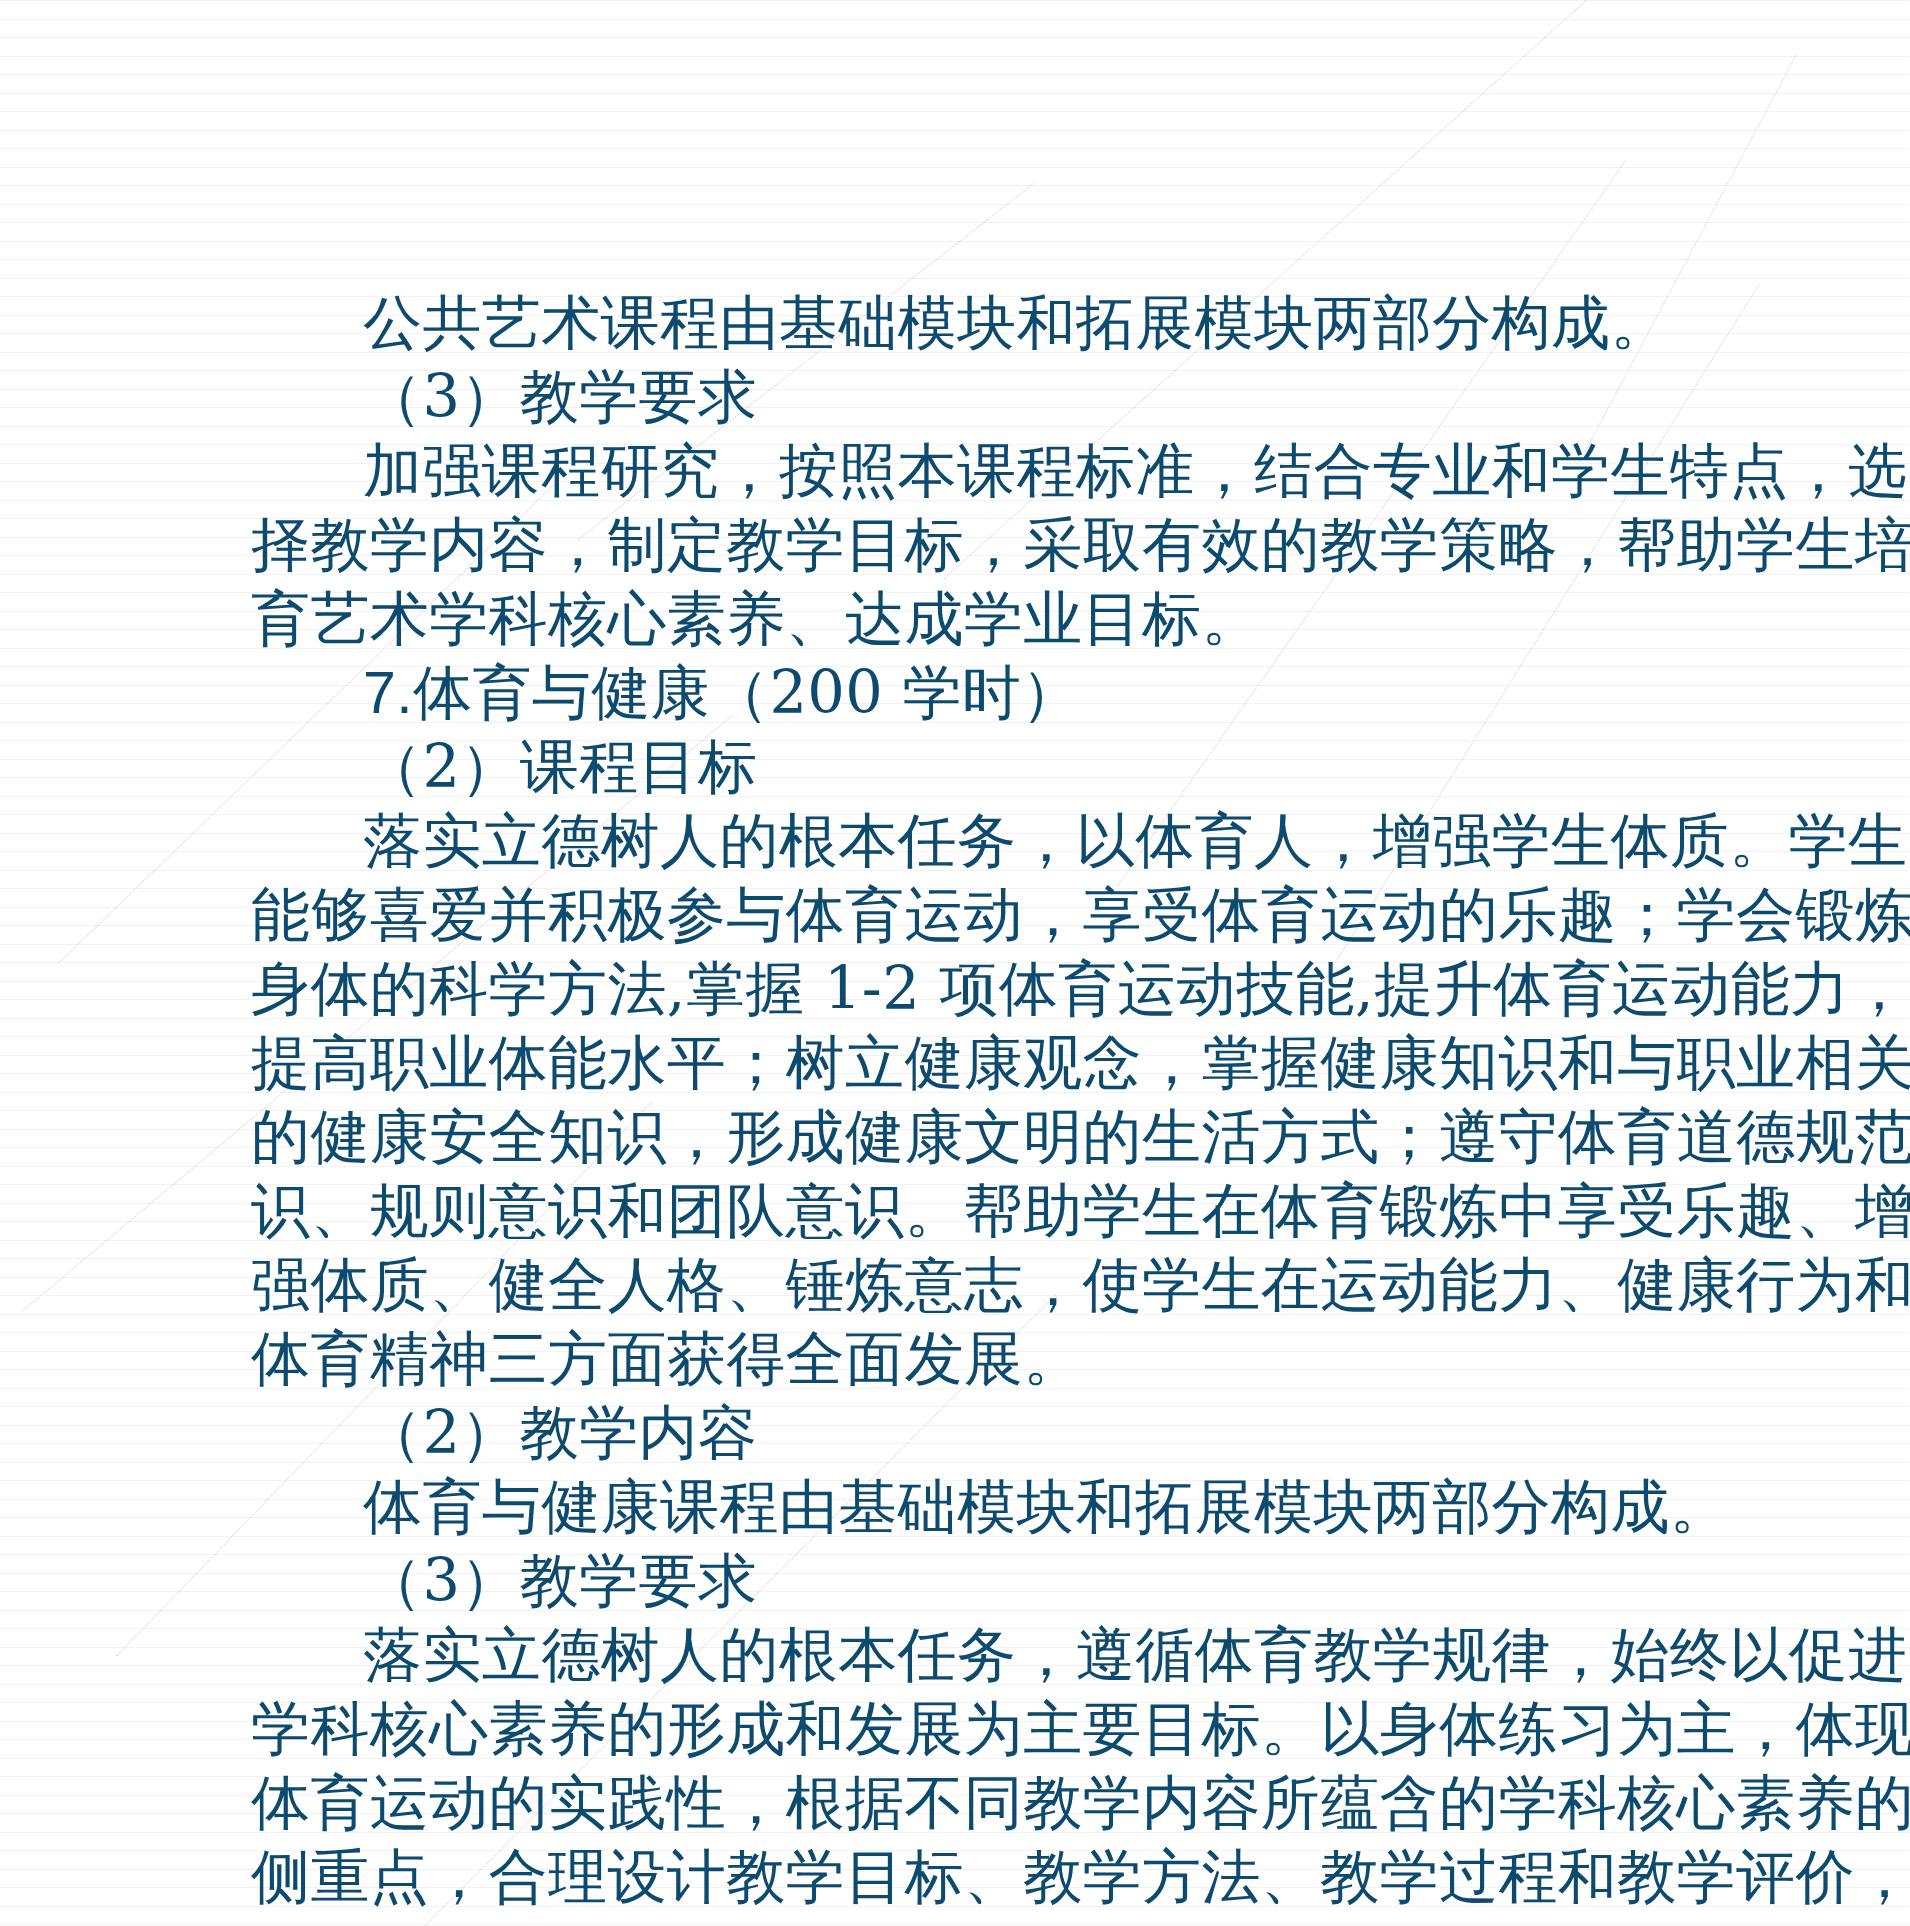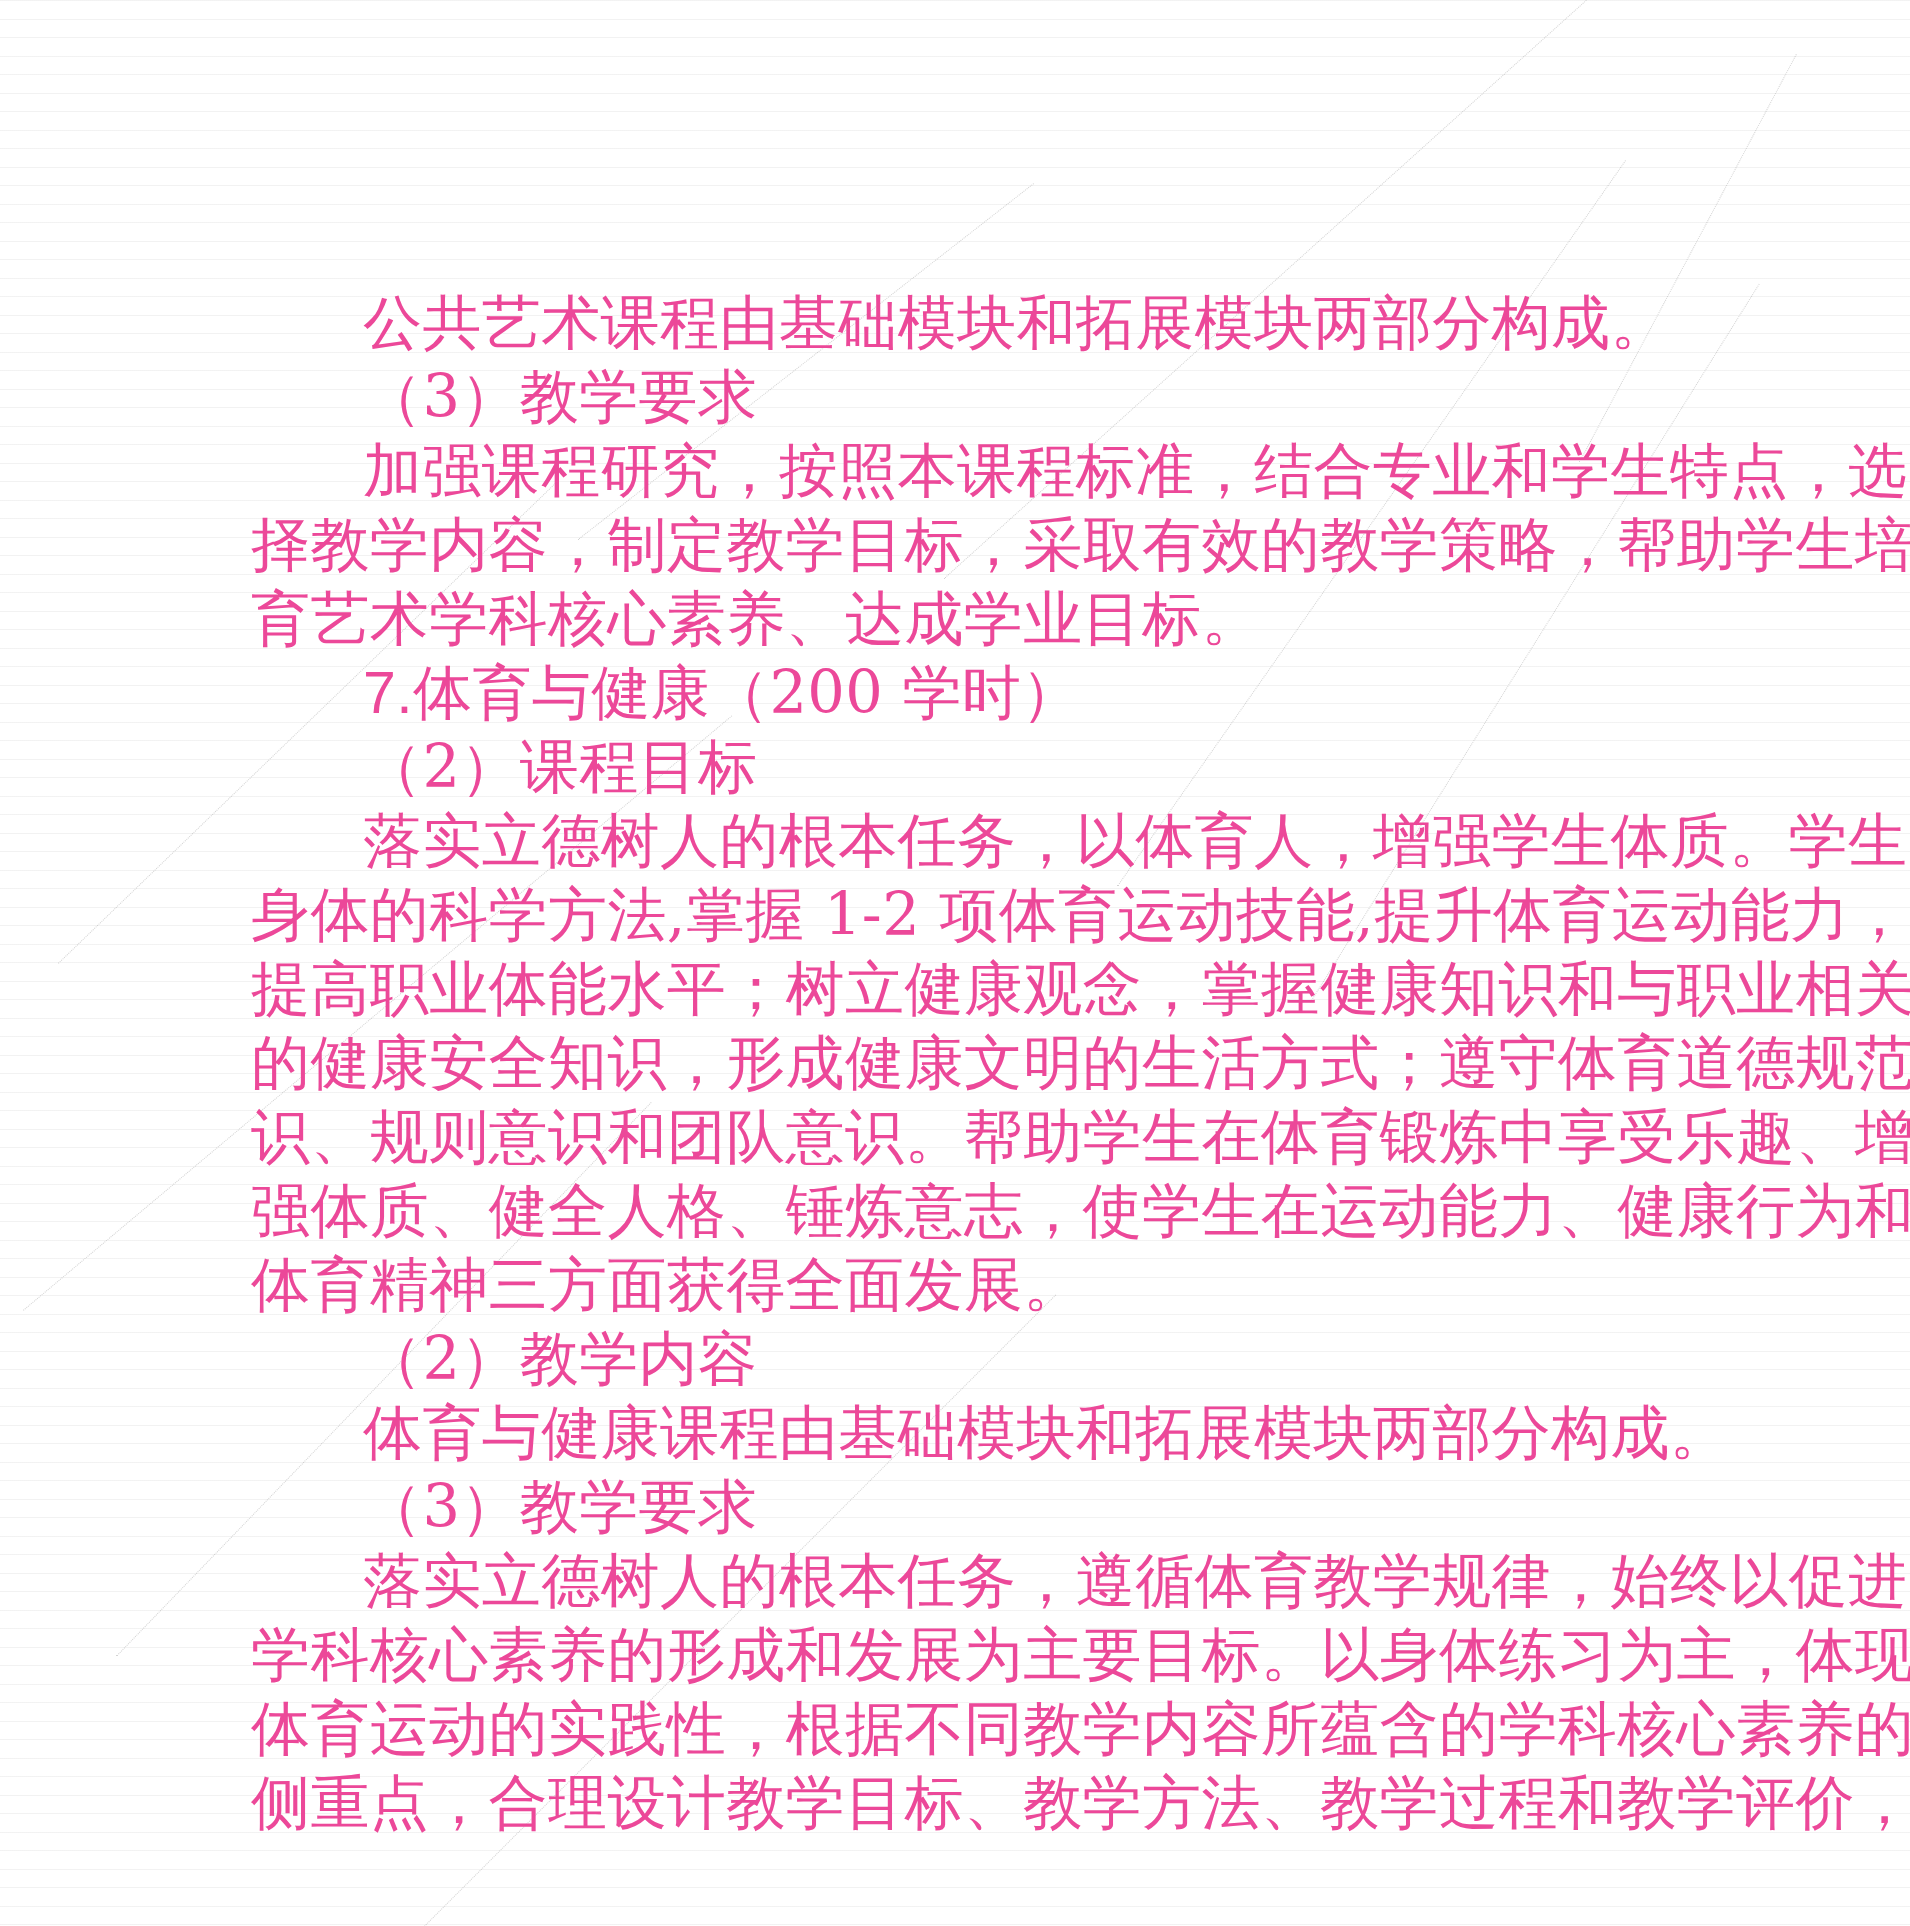--- a/index.html
+++ b/index.html
@@ -27,21 +27,21 @@
   }
   .content{
     position:absolute;
     left:251px;top:286px;
     width:1421px;
   }
   p.line{
     margin:0;
     font-size:59px;
     line-height:74px;
-    color:#ec4899;
+    color:#0c4a6e;
     letter-spacing:0.4px;
     white-space:nowrap;
   }
   p.indent{ text-indent:112px; }
   .hbold{
     font-weight:normal;
     font-family:"Liberation Sans","DejaVu Sans",sans-serif;
   }
 </style>
 </head>
@@ -63,20 +63,21 @@
 
   <div class="content">
     <p class="line indent">公共艺术课程由基础模块和拓展模块两部分构成。</p>
     <p class="line indent">（3）教学要求</p>
     <p class="line indent">加强课程研究，按照本课程标准，结合专业和学生特点，选</p>
     <p class="line">择教学内容，制定教学目标，采取有效的教学策略，帮助学生培</p>
     <p class="line">育艺术学科核心素养、达成学业目标。</p>
     <p class="line indent"><span class="hbold">7.体育与健康</span><span>（200 学时）</span></p>
     <p class="line indent">（2）课程目标</p>
     <p class="line indent">落实立德树人的根本任务，以体育人，增强学生体质。学生</p>
+    <p class="line">能够喜爱并积极参与体育运动，享受体育运动的乐趣；学会锻炼</p>
     <p class="line">身体的科学方法,掌握 1-2 项体育运动技能,提升体育运动能力，</p>
     <p class="line">提高职业体能水平；树立健康观念，掌握健康知识和与职业相关</p>
     <p class="line">的健康安全知识，形成健康文明的生活方式；遵守体育道德规范</p>
     <p class="line">识、规则意识和团队意识。帮助学生在体育锻炼中享受乐趣、增</p>
     <p class="line">强体质、健全人格、锤炼意志，使学生在运动能力、健康行为和</p>
     <p class="line">体育精神三方面获得全面发展。</p>
     <p class="line indent">（2）教学内容</p>
     <p class="line indent">体育与健康课程由基础模块和拓展模块两部分构成。</p>
     <p class="line indent">（3）教学要求</p>
     <p class="line indent">落实立德树人的根本任务，遵循体育教学规律，始终以促进</p>

